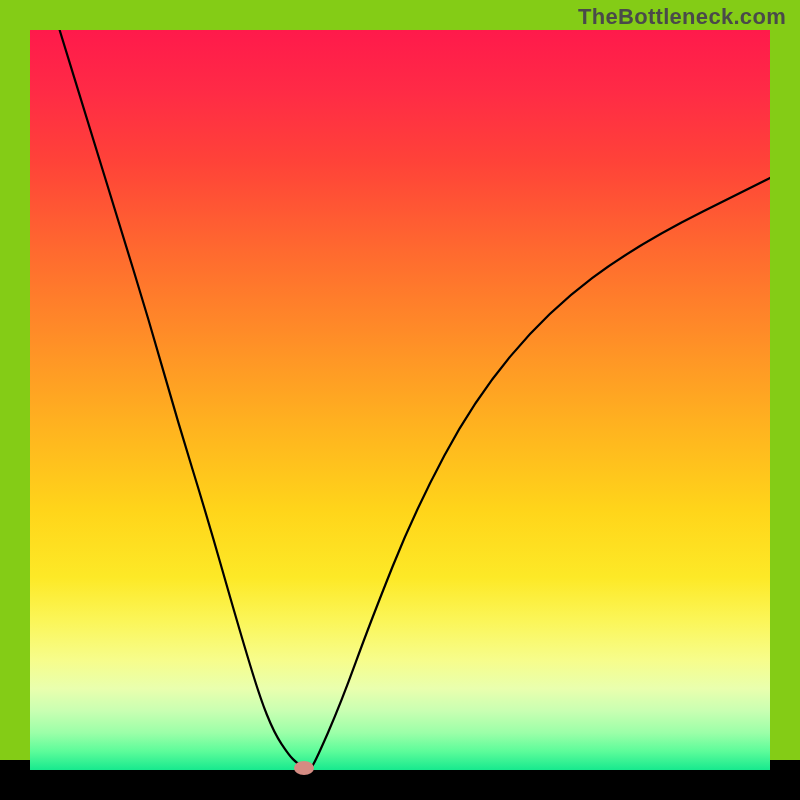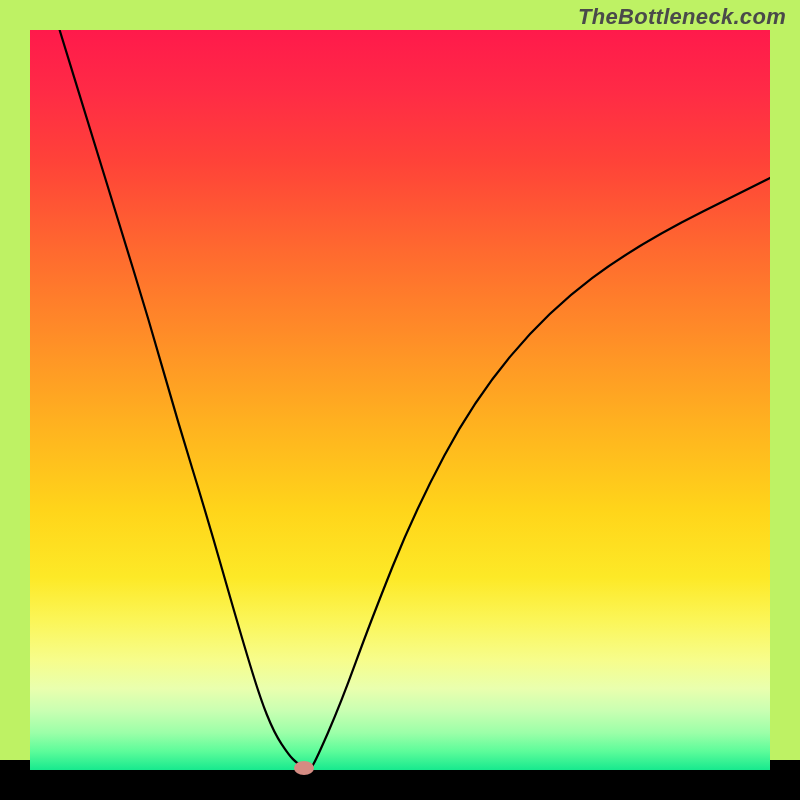--- a/index.html
+++ b/index.html
@@ -8,22 +8,21 @@
     width: 800px;
     height: 800px;
     overflow: hidden;
     background: #000;
     font-family: Arial, Helvetica, sans-serif;
   }
   .frame {
     position: relative;
     width: 800px;
     height: 760px;
-    background: #bef264;
-    font-style: italic;
+    background: #84cc16;
   }
   .attribution {
     position: absolute;
     top: 4px;
     right: 14px;
     color: #4a4a4a;
     font-size: 22px;
     font-weight: 600;
     letter-spacing: 0.3px;
     z-index: 4;

